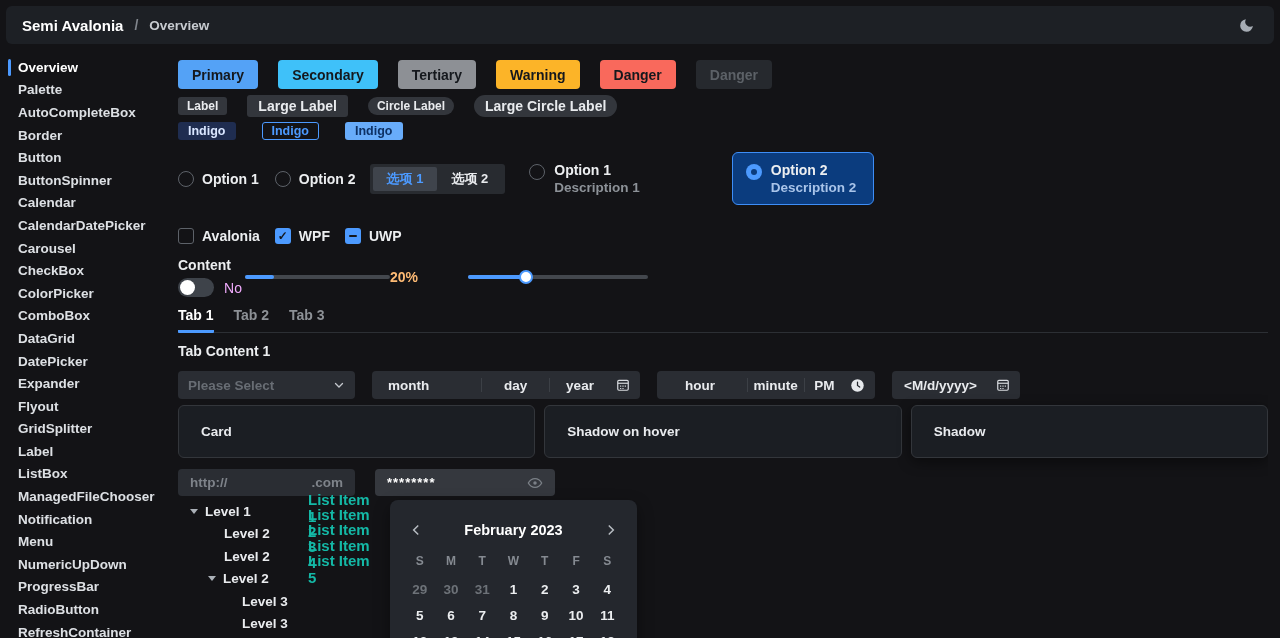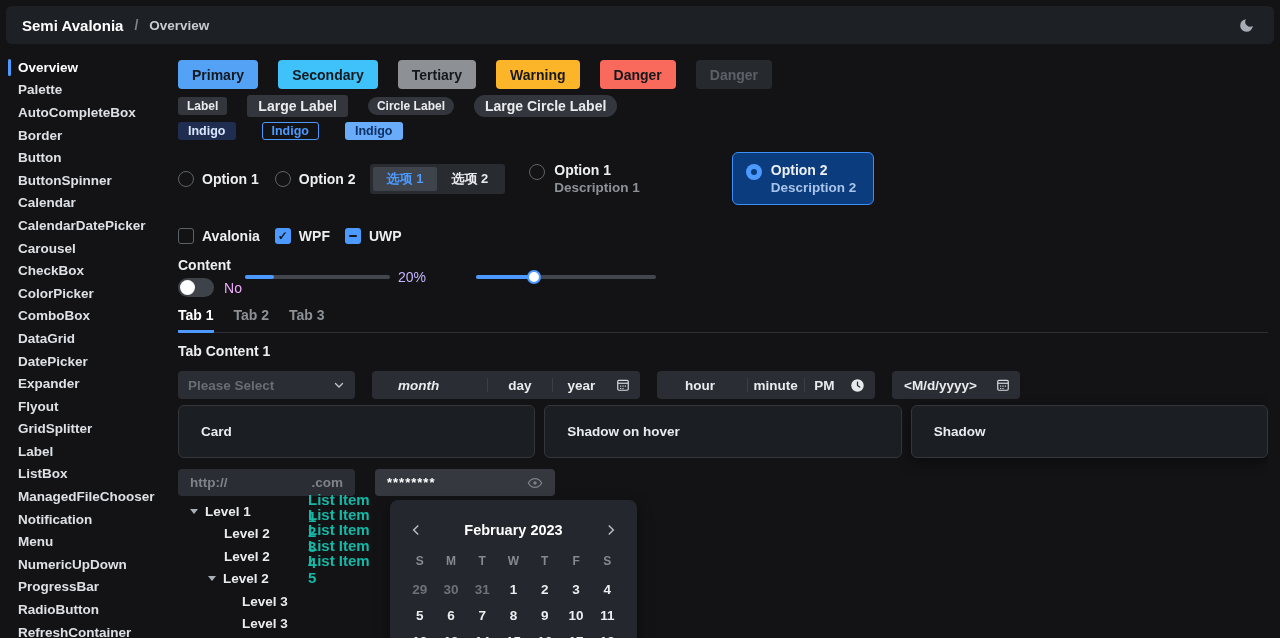--- a/index.html
+++ b/index.html
@@ -76,40 +76,40 @@
 
   .content-row { margin-top:11px; display:flex; align-items:center; height:44px; }
   .content-col { width:64px; display:flex; flex-direction:column; gap:5px; }
   .content-label { font-size:14px; font-weight:700; color:#eceef0; }
   .toggle-pair { display:flex; align-items:center; gap:10px; }
   .toggle { width:38px; height:19px; background:#3e434a; border-radius:10px; position:relative; cursor:pointer; }
   .toggle-knob { position:absolute; left:2px; top:2px; width:15px; height:15px; background:#ffffff; border-radius:50%; }
   .toggle-label { font-size:14px; font-weight:400; color:#f0abfc; }
   .progress { margin-left:3px; width:145px; height:4px; background:#43474d; border-radius:2px; position:relative; }
   .progress-fill { position:absolute; left:0; top:0; bottom:0; width:20%; background:var(--accent); border-radius:2px; }
-  .progress-label { margin-left:8px; font-size:14px; font-weight:400; color:#c4b5fd; }
+  .progress-label { font-size:14px; font-weight:700; color:#fdba74; }
   .slider { margin-left:50px; width:180px; height:16px; position:relative; cursor:pointer; }
   .slider-track { position:absolute; left:0; right:0; top:6px; height:4px; background:#43474d; border-radius:2px; }
   .slider-fill { position:absolute; left:0; top:6px; height:4px; width:32%; background:var(--accent); border-radius:2px; }
   .slider-thumb { position:absolute; left:32%; top:1px; width:14px; height:14px; margin-left:-7px; background:#ffffff;
                   border:2px solid var(--accent); border-radius:50%; }
 
   .tabs-bar { margin-top:8px; display:flex; gap:20px; border-bottom:1px solid var(--divider); }
   .tab { font-size:14px; font-weight:700; color:#8d9196; padding-bottom:7px; cursor:pointer; border-bottom:3px solid transparent; margin-bottom:-1px; }
   .tab.active { color:#ffffff; border-bottom-color:var(--accent); border-radius:1px; }
   .tab-content { margin-top:10px; font-size:14px; font-weight:700; color:#eceef0; }
 
   .picker-row { margin-top:12px; display:flex; gap:17px; }
   .field { height:28px; background:var(--field_bg); border-radius:4px; display:flex; align-items:center;
            font-size:13.5px; font-weight:600; color:#e9ebee; cursor:pointer; }
   .combo { width:177px; padding:12px 10px; }
   .combo .ph { color:#686d74; }
   .combo svg { margin-left:auto; }
   .datepicker { width:268px; }
-  .dp-month { padding-left:26px; flex:1.4;font-style:italic; }
+  .dp-month { padding-left:16px; flex:1.4; }
   .dp-day { flex:1; text-align:center; }
   .dp-year { flex:0.9; text-align:center; }
   .v-div { width:1px; height:14px; background:#3c4046; }
   .timepicker { width:218px; }
   .tp-hour { padding-left:28px; flex:1.1; }
   .tp-minute { flex:1; text-align:center; }
   .tp-ampm { flex:0.7; text-align:center; }
   .field .icon-right { margin:0 10px 0 6px; display:flex; }
   .caldate { width:128px; padding:0 10px 0 12px; justify-content:space-between; }
 

